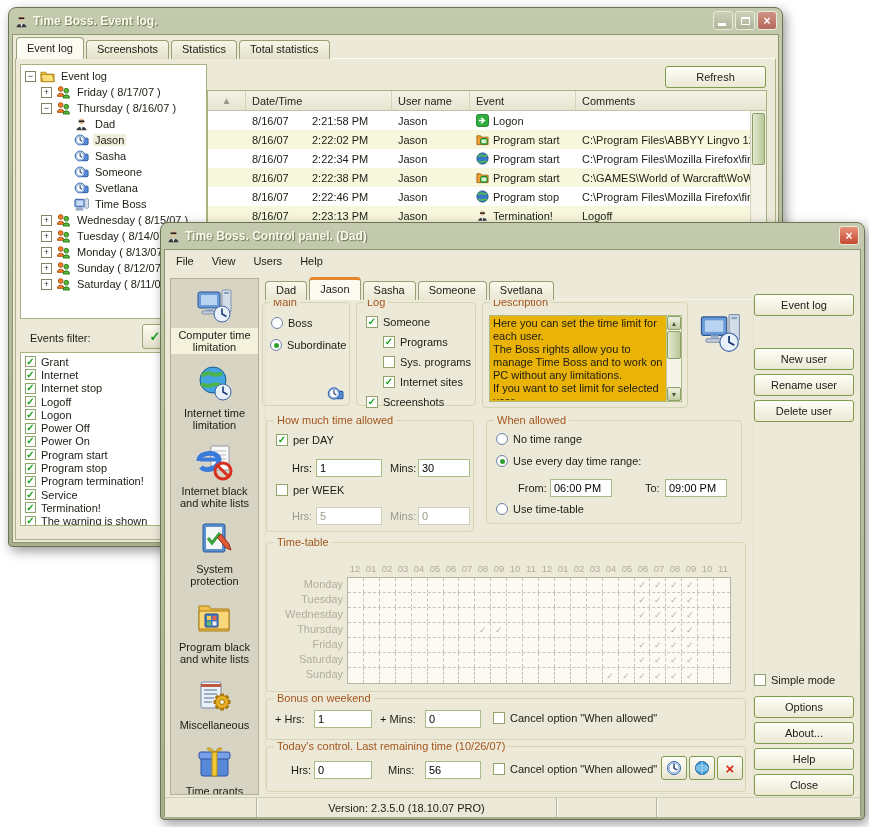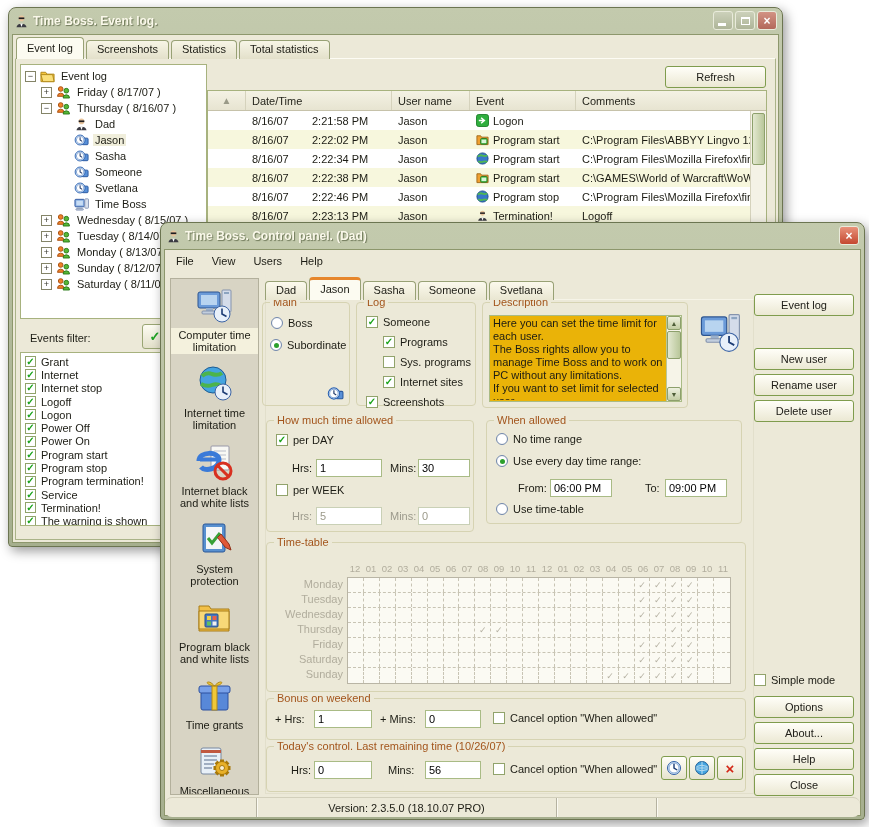--- a/index.html
+++ b/index.html
@@ -120,21 +120,21 @@
   .ttcell { border-right:1px dashed #c8c4b4; font-size:9px; color:#b5b1a2; display:flex; align-items:center; justify-content:center; }
   .ttcell:last-child { border-right:none; }
 
   
   .rbtn { left:589px; width:100px; }
   .smrow { position:absolute; left:589px; top:424px; display:flex; align-items:center; gap:5px; }
   .iconbtn { position:absolute; width:26px; height:24px; border:1px solid #7f9c4d; border-radius:3px; background:linear-gradient(#fffef8,#e6e3ce); display:flex; align-items:center; justify-content:center; }
   .iconbtn svg { width:16px; height:16px; }
   .redx { color:#d42818; font-weight:bold; font-size:15px; }
 
-  .statusbar { position:absolute; left:0; right:0; top:547px; height:20px; border-top:1px solid #d2cfbb; background:#ece9d8; display:flex;border-radius:7px; }
+  .statusbar { position:absolute; left:0; right:0; top:547px; height:20px; border-top:1px solid #d2cfbb; background:#ece9d8; display:flex; }
   .spanel { border-right:1px solid #b5b2a0; box-shadow:1px 0 0 #fbfaf2; display:flex; align-items:center; justify-content:center; }
   .sp1 { width:92px; } .sp2 { width:300px; } .sp3 { width:100px; } .sp4 { flex:1; border-right:none; box-shadow:none; }
 </style>
 </head>
 <body>
 
 <div class="window back">
   <div class="titlebar">
     <span class="ic ticon">
         <svg viewBox="0 0 16 14">
@@ -582,38 +582,38 @@
               <path d="M4 13 h30 v18 H4z" fill="#f8d878" stroke="#a87c18"></path>
               <rect x="10" y="16" width="13" height="13" rx="1" fill="#4878c0" stroke="#24508c"></rect>
               <rect x="12" y="18" width="4" height="4" fill="#f0d048"></rect>
               <rect x="17.5" y="18" width="4" height="4" fill="#e86048"></rect>
               <rect x="12" y="23.5" width="4" height="4" fill="#60c060"></rect>
               <rect x="17.5" y="23.5" width="4" height="4" fill="#f0f0f0"></rect>
             </svg>
           </span><br><span class="sblabel">Program black and white lists</span></div>
         <div class="sbitem"><span class="ic big">
             <svg viewBox="0 0 40 40">
-              <rect x="6" y="16" width="27" height="18" rx="2" fill="#5888d8" stroke="#2c50a0"></rect>
-              <rect x="4" y="10" width="31" height="7" rx="2" fill="#78a0e8" stroke="#2c50a0"></rect>
-              <rect x="17" y="10" width="5" height="24" fill="#f0c838" stroke="#b08818"></rect>
-              <path d="M19.5 10 C13 2 7 8 19.5 10 C32 8 26 2 19.5 10" fill="#f0c838" stroke="#b08818"></path>
-            </svg>
-          </span><br><span class="sblabel">Time grants</span></div>
-        <div class="sbitem"><span class="ic big">
-            <svg viewBox="0 0 40 40">
               <rect x="6" y="6" width="20" height="26" rx="2" fill="#e8f0f8" stroke="#7888a0"></rect>
               <path d="M6 9.5 h20" stroke="#c05840" stroke-width="3"></path>
               <path d="M9 14 h13 M9 18 h13 M9 22 h10 M9 26 h8" stroke="#8898b0" stroke-width="1.4"></path>
               <g stroke="#a87808" fill="#e8b028">
                 <path d="M27 17.5 v17 M18.5 26 h17 M21 20 l12 12 M33 20 l-12 12" stroke-width="4"></path>
                 <circle cx="27" cy="26" r="6.5"></circle>
               </g>
               <circle cx="27" cy="26" r="2.5" fill="#f8f0d8" stroke="#a87808"></circle>
             </svg>
           </span><br><span class="sblabel">Miscellaneous</span></div>
+        <div class="sbitem"><span class="ic big">
+            <svg viewBox="0 0 40 40">
+              <rect x="6" y="16" width="27" height="18" rx="2" fill="#5888d8" stroke="#2c50a0"></rect>
+              <rect x="4" y="10" width="31" height="7" rx="2" fill="#78a0e8" stroke="#2c50a0"></rect>
+              <rect x="17" y="10" width="5" height="24" fill="#f0c838" stroke="#b08818"></rect>
+              <path d="M19.5 10 C13 2 7 8 19.5 10 C32 8 26 2 19.5 10" fill="#f0c838" stroke="#b08818"></path>
+            </svg>
+          </span><br><span class="sblabel">Time grants</span></div>
       </div>
     <div class="utabs" id="user-tabs">
         <div class="utab">Dad</div>
         <div class="utab on">Jason</div>
         <div class="utab">Sasha</div>
         <div class="utab">Someone</div>
         <div class="utab">Svetlana</div>
       </div>
     <div class="tabpage"></div>
 

